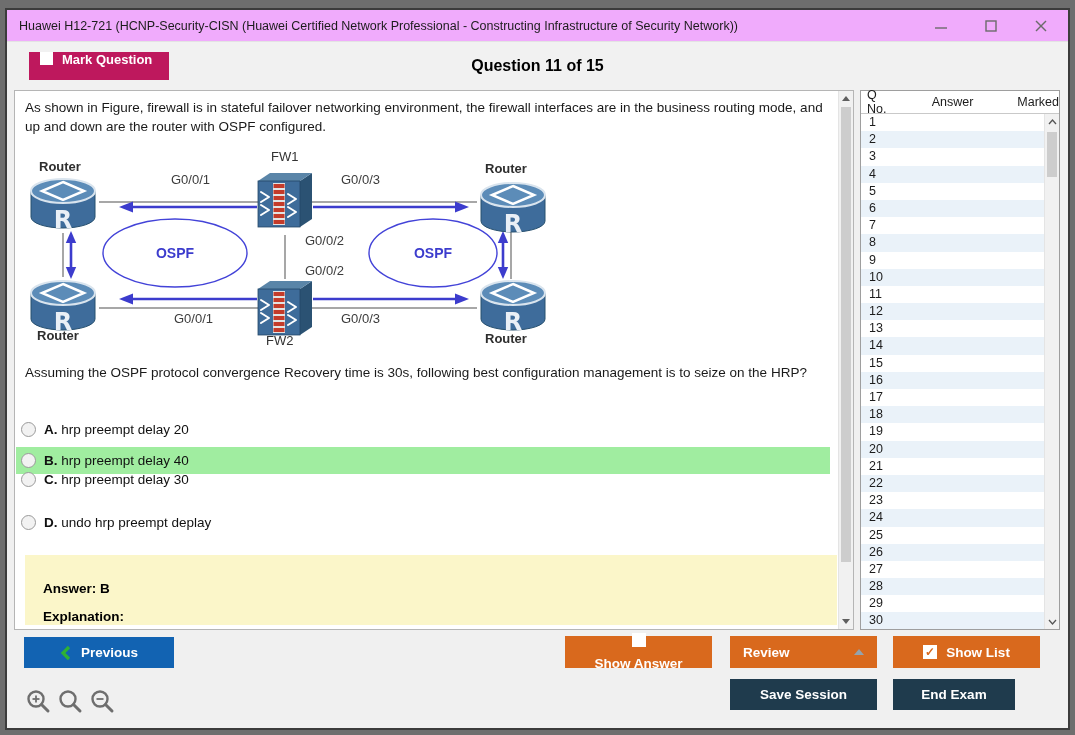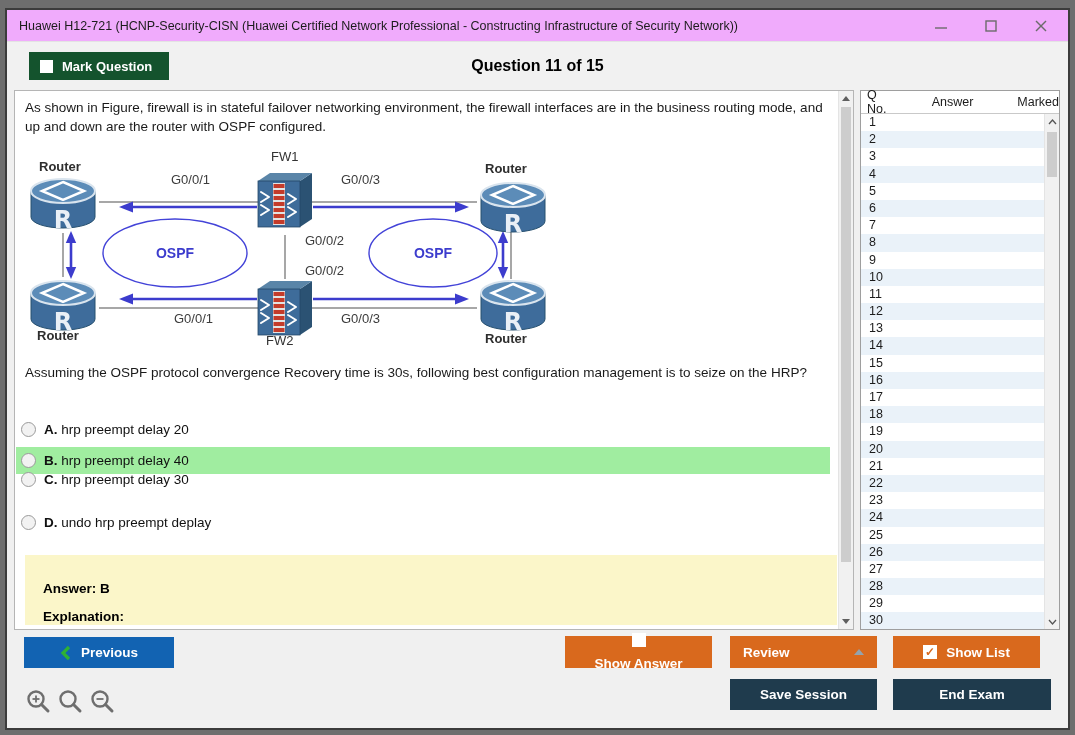--- a/index.html
+++ b/index.html
@@ -12,21 +12,21 @@
 
   
   .titlebar { position:absolute; left:0; top:0; right:0; height:32px; background:#f0abfc;
               border-bottom:1px solid #e3e3e3; }
   .title { position:absolute; left:12px; top:0; line-height:32px; font-size:12.5px; color:#1c1c1c; }
   .win-controls { position:absolute; right:14px; top:0; height:32px; display:flex; align-items:center; gap:24px; }
   .win-btn { width:26px; height:22px; display:flex; align-items:center; justify-content:center; cursor:default; }
 
   
   .header { position:absolute; left:0; top:32px; right:0; height:48px; background:#f1f1f1; }
-  .btn-blue { background:#14532d; color:#fff; border:none; display:flex; align-items:center;
+  .btn-blue { background:#be185d; color:#fff; border:none; display:flex; 
               font-family:"Liberation Sans", sans-serif; font-weight:bold; }
   .mark-q { position:absolute; left:22px; top:10px; width:140px; height:28px; font-size:13px; gap:9px; padding-left:11px; }
   .cb { width:13px; height:13px; background:#fff; display:inline-block; flex:0 0 auto; }
   .q-counter { position:absolute; left:0; right:0; top:10px; text-align:center; font-size:16px;
                font-weight:bold; color:#000; line-height:28px; }
 
   
   .content { position:absolute; left:7px; top:80px; width:840px; height:540px; background:#fff;
              border:1px solid #b5b5b5; }
   .qtext { position:absolute; font-size:13.5px; line-height:1.42; color:#1a1a1a; }
@@ -81,21 +81,21 @@
                 color:#fff; font-size:13.5px; font-weight:bold; border:none; font-family:"Liberation Sans", sans-serif; }
   .blue { background:#1263b2; }
   .orange { background:#d9691d; }
   .navy { background:#1f3b4d; }
   .btn-prev { left:17px; top:627px; width:150px; height:31px; }
   .btn-next { left:187px; top:627px; width:150px; height:31px; }
   .btn-show-answer { left:558px; top:626px; width:147px; height:32px;flex-direction:column; }
   .btn-review { left:723px; top:626px; width:147px; height:32px; justify-content:flex-start; padding-left:13px; }
   .btn-show-list { left:886px; top:626px; width:147px; height:32px; }
   .btn-save { left:723px; top:669px; width:147px; height:31px; }
-  .btn-end { left:886px; top:669px; width:158px; height:31px; }
+  .btn-end { left:886px; top:669px; width:122px; height:31px; }
   .cb-check { width:14px; height:14px; background:#fff; display:flex; align-items:center; justify-content:center;
               color:#d9691d; font-size:12px; font-weight:bold; flex:0 0 auto; }
   .tri-up-sm { position:absolute; right:13px; top:13px; width:0; height:0; border-left:5px solid transparent;
                border-right:5px solid transparent; border-bottom:6px solid #93a3ae; }
   .zoom-tools { position:absolute; left:18px; top:678px; display:flex; gap:6px; }
   .zoom-tools span { display:inline-block; }
 </style>
 </head>
 <body>
 

